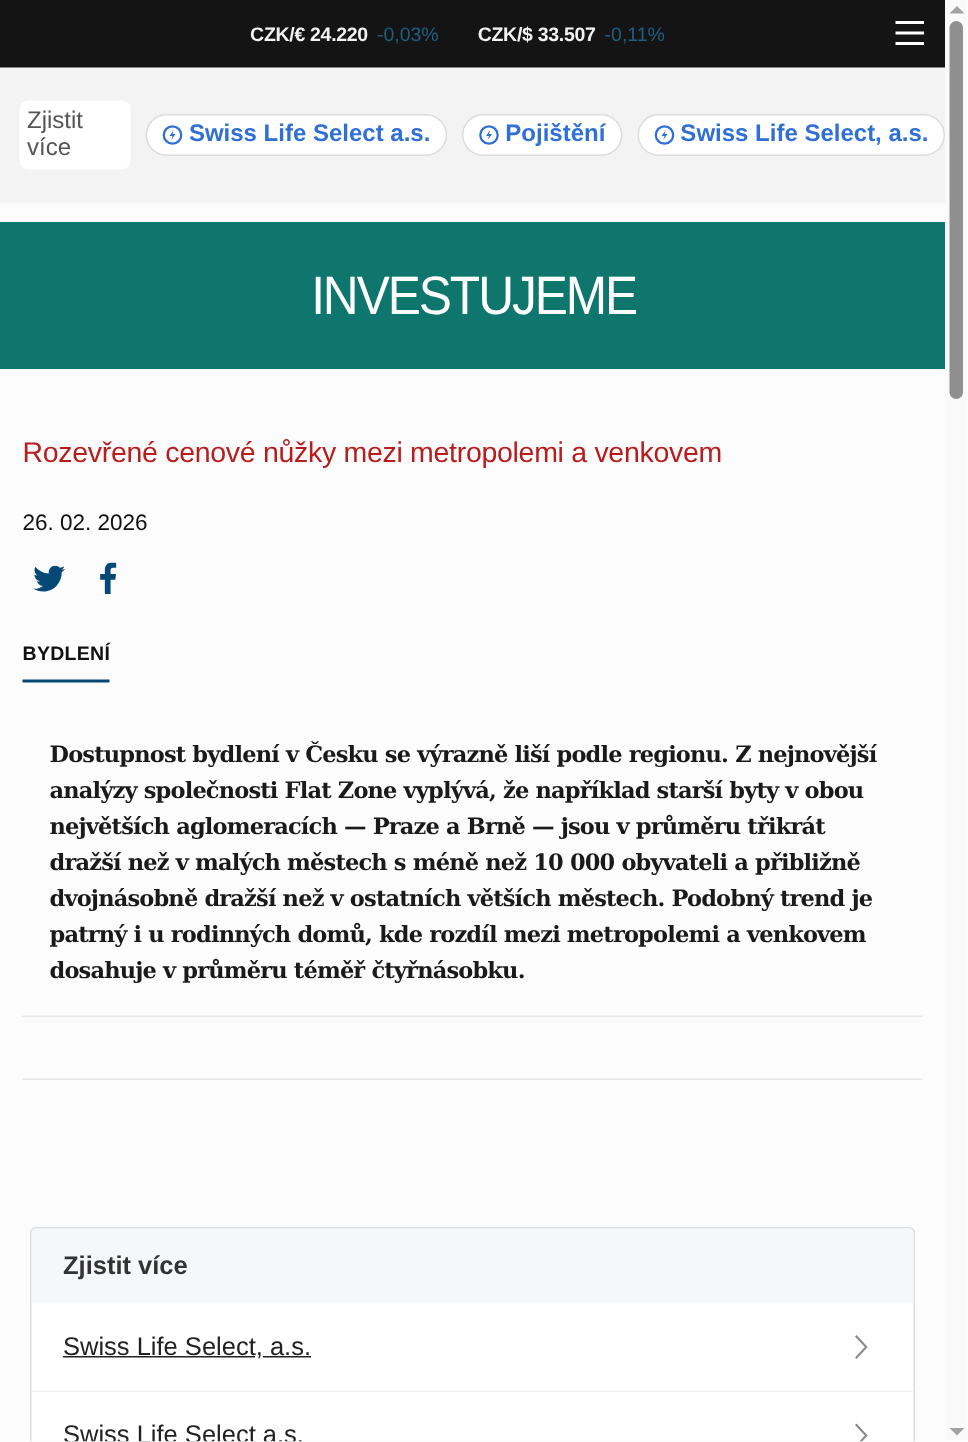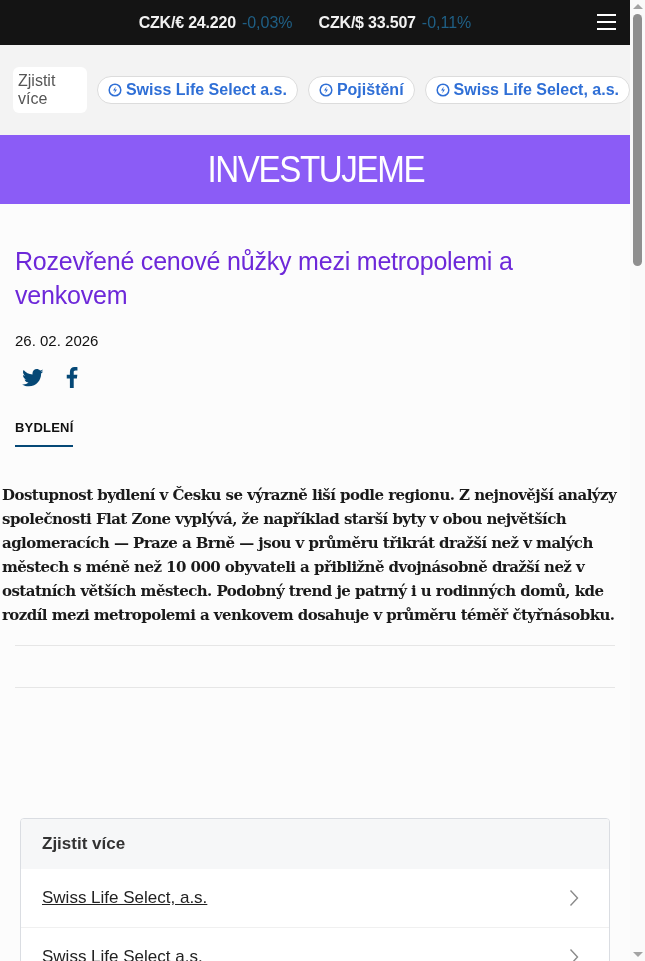--- a/index.html
+++ b/index.html
@@ -2,45 +2,45 @@
 <html><head>
 <meta charset="utf-8">
 <style>
   * { box-sizing: border-box; margin: 0; padding: 0; }
   html, body { width: 645px; height: 961px; overflow: hidden; background: #fcfcfc; }
   body { font-family: "Liberation Sans", sans-serif; position: relative; }
   .page { position: absolute; left: 0; top: 0; width: 630px; height: 961px; overflow: hidden; background: #fcfcfc; }
 
   
   .ticker { height: 45px; background: #141414; position: relative; display: flex; align-items: center; justify-content: center; gap: 26px; padding-right: 20px; }
-  .tick { display: flex; align-items: center; gap: 6px; font-size: 16px; font-weight: bold; }
+  .tick { display: flex; align-items: center; gap: 6px; font-size: 13px; font-weight: bold; }
   .tick .pair { color: #f2f2f2; letter-spacing: -0.2px; }
   .tick .chg { color: #1f5f85; font-weight: normal; }
   .hamburger { position: absolute; right: 14px; top: 14px; width: 19px; height: 16px; display: flex; flex-direction: column; justify-content: space-between; cursor: pointer; }
   .hamburger span { display: block; height: 2px; background: #ffffff; }
 
   
   .chipbar { height: 90px; background: #f3f3f3; display: flex; align-items: center; padding-left: 13px; gap: 10px; }
   .chip-label { background: #ffffff; border-radius: 6px; padding: 5px 5px; font-size: 16px; color: #555; font-family: "Liberation Sans", sans-serif; }
   .chip { background: #ffffff; border: 1px solid #dcdcdc; border-radius: 16px; height: 28px; padding: 0 10px; display: flex; align-items: center; gap: 4px; color: #2f6fd6; font-size: 16px; font-weight: bold; white-space: nowrap; cursor: pointer; }
   .chip svg { width: 14px; height: 14px; }
 
   
-  .brand { height: 69px; background: #8b5cf6; display: flex; align-items: center; justify-content: center; }
+  .brand { height: 98px; background: #0f766e; display: flex; align-items: center; justify-content: center; margin-top: 13px; }
   .brand-logo { color: #ffffff; font-family: "Liberation Sans", sans-serif; font-size: 36px; letter-spacing: -1.5px; font-weight: normal; transform: scaleX(0.92); margin-left: 2px; }
 
   
   .article { padding: 0 15px; }
-  .title { margin-top: 40px; font-size: 25px; line-height: 34px; color: #6d28d9; font-weight: normal; letter-spacing: -0.2px; }
+  .title { margin-top: 40px; font-size: 19px; line-height: 34px; color: #b91c1c; font-weight: normal; letter-spacing: -0.2px; }
   .date { margin-top: 20px; font-size: 15px; color: #111; }
   .share { margin-top: 18px; display: flex; gap: 22px; align-items: center; padding-left: 7px; }
   .share svg { display: block; }
   .category { margin-top: 32px; display: inline-block; font-size: 13px; font-weight: bold; color: #111; padding-bottom: 10px; border-bottom: 2px solid #054876; letter-spacing: 0.2px; }
 
-  .body { margin-top: 36px; padding: 0 2px; font-family: "DejaVu Serif", serif; font-size: 15px; line-height: 24px; color: #1a1a1a; }
+  .body { margin-top: 36px; padding: 0 33px; font-family: "DejaVu Serif", serif; font-size: 15px; line-height: 24px; color: #1a1a1a; }
   .body .lead { font-weight: bold; letter-spacing: -0.55px; }
   .body .more { font-weight: normal; letter-spacing: -0.3px; }
   .body a { color: #054876; text-decoration: underline; }
 
   .hr1 { margin: 18px 15px 0 15px; border-top: 1px solid #e6e6e6; }
   .hr2 { margin: 41px 15px 0 15px; border-top: 1px solid #e6e6e6; }
 
   
   .box { position: absolute; left: 20px; top: 818px; width: 590px; border: 1px solid #dadde2; border-radius: 4px; background: #ffffff; overflow: hidden; }
   .box-head { height: 50px; background: #f6f7f8; display: flex; align-items: center; padding-left: 21px; font-size: 17px; font-weight: bold; color: #333; }

